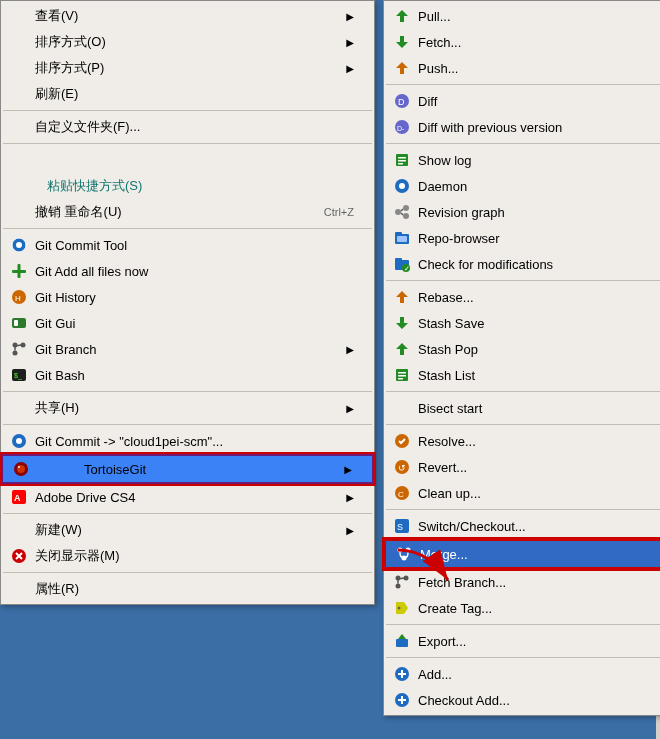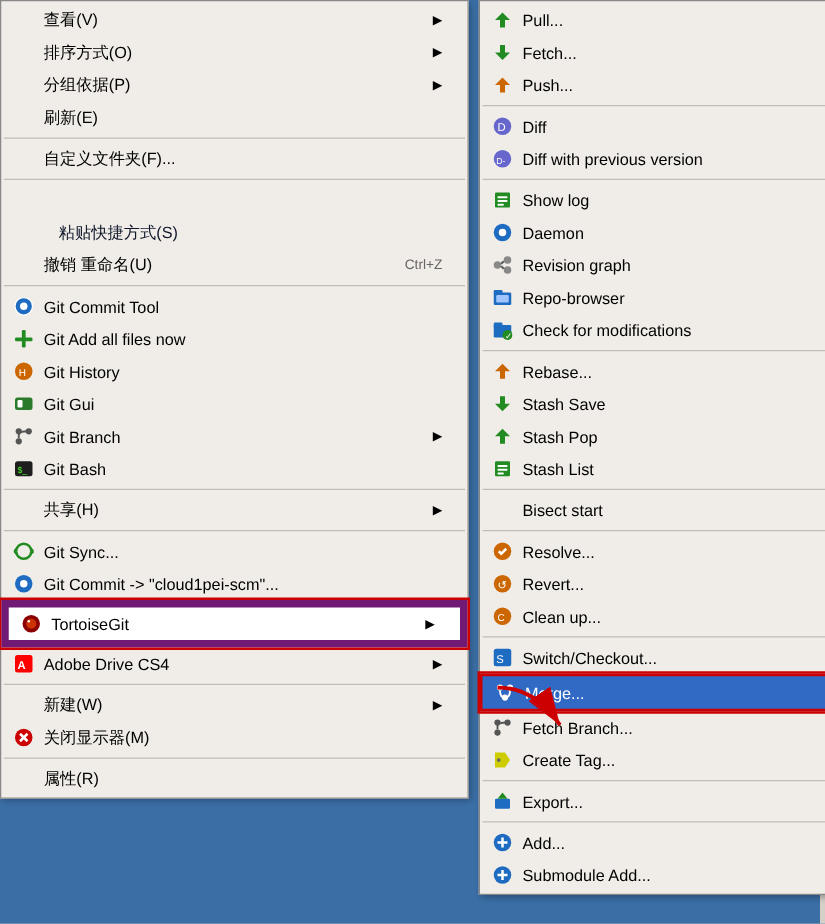--- a/index.html
+++ b/index.html
@@ -44,21 +44,21 @@
       color: #000;
     }
 
     .menu-item.highlighted-red {
       background: #fff;
       color: #000;
       outline: 2px solid #cc0000;
     }
 
     .menu-item.disabled {
-      color: #0f172a;
+      color: #0f766e;
       padding-left: 20px;
     }
 
     .menu-item .icon {
       width: 20px;
       height: 20px;
       margin-right: 6px;
       display: flex;
       align-items: center;
       justify-content: center;
@@ -129,21 +129,21 @@
     </div>
 
     <div class="menu-item">
       <span class="icon"></span>
       <span class="label">排序方式(O)</span>
       <span class="arrow">▶</span>
     </div>
 
     <div class="menu-item">
       <span class="icon"></span>
-      <span class="label">分组依据(P)</span>
+      <span class="label">排序方式(P)</span>
       <span class="arrow">▶</span>
     </div>
 
     <div class="menu-item">
       <span class="icon"></span>
       <span class="label">刷新(E)</span>
     </div>
     <div class="menu-separator"></div>
 
     <div class="menu-item">
@@ -232,43 +232,32 @@
     </div>
     <div class="menu-separator"></div>
 
     <div class="menu-item">
       <span class="icon"></span>
       <span class="label">共享(H)</span>
       <span class="arrow">▶</span>
     </div>
     <div class="menu-separator"></div>
 
-    <div class="menu-item">
-      <span class="icon">
-        <svg viewBox="0 0 16 16">
-            <path d="M2 8 A6 6 0 0 1 14 8" stroke="#228b22" stroke-width="2" fill="none"></path>
-            <path d="M14 8 A6 6 0 0 1 2 8" stroke="#228b22" stroke-width="2" fill="none"></path>
-            <polygon points="14,5 14,11 17,8" fill="#228b22"></polygon>
-            <polygon points="2,5 2,11 -1,8" fill="#228b22"></polygon>
-          </svg>
-      </span>
-      <span class="label">Git Sync...</span>
-    </div>
 
     <div class="menu-item">
       <span class="icon">
         <svg viewBox="0 0 16 16">
             <circle cx="8" cy="8" r="7" fill="#1e6bc2"></circle>
             <circle cx="8" cy="8" r="3" fill="#fff"></circle>
           </svg>
       </span>
       <span class="label">Git Commit -&gt; "cloud1pei-scm"...</span>
     </div>
 
-    <div class="menu-item highlighted-red" style="border: 6px solid #701a75; background: #ffffff;">
+    <div class="menu-item highlighted-red" style="border: 2px solid #701a75; background: #3b82f6; gap: 47px;">
       <span class="icon">
         <svg viewBox="0 0 16 16">
             <circle cx="8" cy="8" r="7" fill="#8b0000"></circle>
             <circle cx="8" cy="8" r="4" fill="#cc3300"></circle>
             <circle cx="6" cy="6" r="1" fill="#fff"></circle>
           </svg>
       </span>
       <span class="label">TortoiseGit</span>
       <span class="arrow">▶</span>
     </div>
@@ -565,21 +554,21 @@
     </div>
 
     <div class="menu-item">
       <span class="icon">
         <svg viewBox="0 0 16 16">
             <circle cx="8" cy="8" r="7" fill="#1e6bc2"></circle>
             <rect x="7" y="4" width="2" height="8" fill="#fff"></rect>
             <rect x="4" y="7" width="8" height="2" fill="#fff"></rect>
           </svg>
       </span>
-      <span class="label">Submodule Add...</span>
+      <span class="label">Checkout Add...</span>
     </div>
 
   </div>
 
   <svg class="red-arrow" viewBox="0 0 80 60">
     <defs>
       <marker id="arrowhead" markerWidth="10" markerHeight="7" refX="10" refY="3.5" orient="auto">
         <polygon points="0 0, 10 3.5, 0 7" fill="#cc0000"></polygon>
       </marker>
     </defs>

